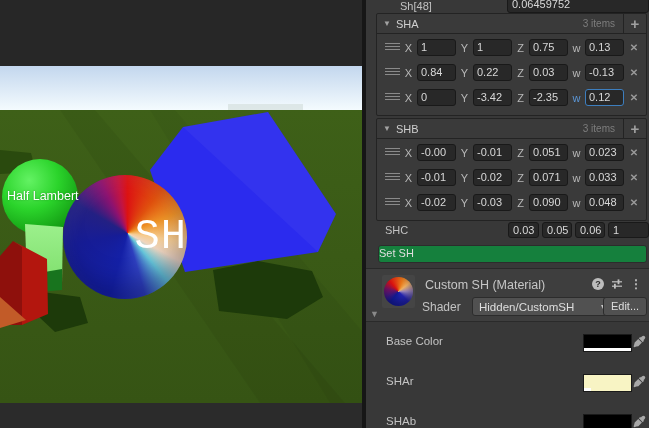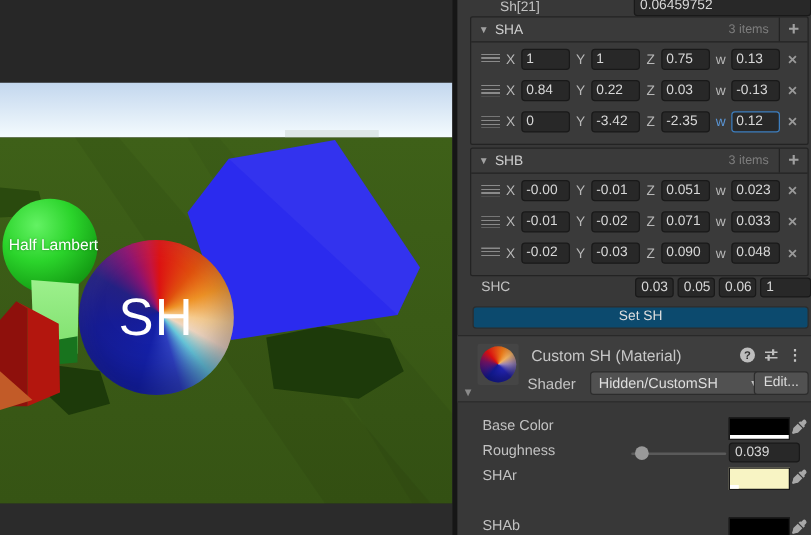--- a/index.html
+++ b/index.html
@@ -7,27 +7,27 @@
        font-family:"Liberation Sans",sans-serif;background:#262626;}
 
   
   .scene-top-bar{position:absolute;left:0;top:0;width:362px;height:66px;background:#272727;}
   .viewport{position:absolute;left:0;top:66px;width:362px;height:337px;}
   .scene-bottom-bar{position:absolute;left:0;top:403px;width:362px;height:25px;background:#2b2b2b;}
   .v-split{position:absolute;left:362px;top:0;width:4px;height:428px;background:#161616;}
 
   .half-lambert{position:absolute;left:7px;top:189px;color:#ffffff;font-size:12.5px;z-index:5;
                 text-shadow:0 0 2px rgba(0,0,0,.35);}
-  .sh-sphere{position:absolute;left:63px;top:192px;width:124px;height:124px;border-radius:50%;z-index:4;
+  .sh-sphere{position:absolute;left:63px;top:175px;width:124px;height:124px;border-radius:50%;z-index:4;
     background:conic-gradient(from 0deg at 52% 47%,
       #dc1212 0deg,#e0500e 38deg,#ee9226 68deg,#f6cc90 98deg,#efd6c0 118deg,
       #66c6da 140deg,#2e3fbe 164deg,#1420a6 196deg,#161c96 258deg,#232083 300deg,
       #8c1270 332deg,#c41440 350deg,#dc1212 360deg);
     box-shadow:inset -5px -14px 24px rgba(0,0,40,.28), inset 4px 8px 18px rgba(255,255,255,.05);
-    display:flex;align-items:center;justify-content:center;}
+    display:flex;align-items:center;justify-content:flex-end;font-family:Liberation Mono, monospace;}
   .sh-sphere .sh-text{color:#ffffff;font-size:42px;font-weight:400;letter-spacing:1px;line-height:1;}
 
   
   .inspector{position:absolute;left:366px;top:0;width:283px;height:428px;background:#383838;
              font-size:11px;color:#c8c8c8;}
   .toprow-label{position:absolute;left:34px;top:0px;color:#c2c2c2;}
   .toprow-field{position:absolute;left:141px;top:-4px;width:132px;height:15px;background:#282828;
                 border:1px solid #191919;border-radius:3px;color:#d8d8d8;padding:0 4px;line-height:15px;}
 
   .shbox{position:absolute;left:10px;width:269px;background:#3a3a3a;border:1px solid #232323;border-radius:2px;}
@@ -49,22 +49,22 @@
           line-height:14px;padding:0 3px;color:#d8d8d8;overflow:hidden;white-space:nowrap;}
   .vfield.focused{border:1px solid #3d7ebe;}
   .del{color:#9a9a9a;font-size:10px;font-weight:bold;width:12px;text-align:center;flex:0 0 auto;}
 
   .shc-label{position:absolute;left:19px;top:224px;color:#c2c2c2;}
   .shc-fields{position:absolute;left:142px;top:222px;display:flex;gap:3px;}
   .shc-field{background:#282828;border:1px solid #191919;border-radius:3px;height:14px;line-height:14px;
              padding:0 4px;color:#d8d8d8;overflow:hidden;white-space:nowrap;}
   .shc-f0{width:21px;}.shc-f1{width:20px;text-align:right;}.shc-f2{width:20px;}.shc-f3{width:31px;}
 
-  .setsh-btn{position:absolute;left:12px;top:245px;width:267px;height:16px;background:#0c4a6e;
-             border:1px solid #2c2c2c;border-radius:3px;color:#dedede;text-align:center;line-height:15px;}
+  .setsh-btn{position:absolute;left:12px;top:245px;width:267px;height:16px;background:#15803d;
+             border:1px solid #2c2c2c;border-radius:3px;color:#dedede;text-align:left;line-height:15px;}
 
   .mat-header{position:absolute;left:0;top:268px;width:283px;height:52px;background:#3e3e3e;
               border-top:1px solid #292929;border-bottom:1px solid #2a2a2a;}
   .mat-fold{position:absolute;left:4px;top:40px;color:#8a8a8a;font-size:9px;}
   .mat-icon{position:absolute;left:16px;top:6px;width:33px;height:33px;background:#454545;border-radius:2px;
             display:flex;align-items:center;justify-content:center;}
   .mat-sphere{width:29px;height:29px;border-radius:50%;
     background:conic-gradient(from -40deg at 50% 50%,
       #d81010 0deg,#e87818 58deg,#f0b060 92deg,#9b86b8 128deg,#2424b2 176deg,
       #121a92 258deg,#6e1260 322deg,#d81010 360deg);
@@ -149,21 +149,21 @@
   <div class="sh-sphere">
     <span class="sh-text">SH</span>
   </div>
   <div class="half-lambert">Half Lambert</div>
 
   <div class="scene-bottom-bar"></div>
   <div class="v-split"></div>
 
   <div class="inspector">
 
-    <div class="toprow-label">Sh[21]</div>
+    <div class="toprow-label">Sh[48]</div>
     <div class="toprow-field">0.06459752</div>
 
     <div class="shbox box-sha">
       <div class="shbox-header">
         <span class="fold">▼</span>
         <span class="shbox-title">SHA</span>
         <span class="items-count">3 items</span>
         <span class="add-btn">+</span>
       </div>
       <div class="rows">
@@ -291,26 +291,20 @@
       <span class="prop-label">Base Color</span>
       <span class="swatch" style="background:#000000;">
           <span class="alpha-full"></span>
         </span>
       <svg class="dropper" viewBox="0 0 14 14">
         <path fill="#a8a8a8" d="M12.6 1.4a2 2 0 0 0-2.8 0L8.4 2.8l-.7-.7-1.4 1.4 4.2 4.2 1.4-1.4-.7-.7 1.4-1.4a2 2 0 0 0 0-2.8z"></path>
         <path fill="#a8a8a8" d="M5.6 4.2 1.8 8l-.5 2.3-.7 2 .9.9 2-.7L5.8 12l3.8-3.8z"></path>
       </svg>
     </div>
 
-    <div class="prop-row" style="top:354px;">
-      <span class="prop-label">Roughness</span>
-      <span class="slider-track"></span>
-      <span class="slider-handle"></span>
-      <span class="rough-field">0.039</span>
-    </div>
 
     <div class="prop-row" style="top:374px;">
       <span class="prop-label">SHAr</span>
       <span class="swatch" style="background:#f8f4c4;">
           <span class="alpha-bit"></span>
         </span>
       <svg class="dropper" viewBox="0 0 14 14">
         <path fill="#a8a8a8" d="M12.6 1.4a2 2 0 0 0-2.8 0L8.4 2.8l-.7-.7-1.4 1.4 4.2 4.2 1.4-1.4-.7-.7 1.4-1.4a2 2 0 0 0 0-2.8z"></path>
         <path fill="#a8a8a8" d="M5.6 4.2 1.8 8l-.5 2.3-.7 2 .9.9 2-.7L5.8 12l3.8-3.8z"></path>
       </svg>

